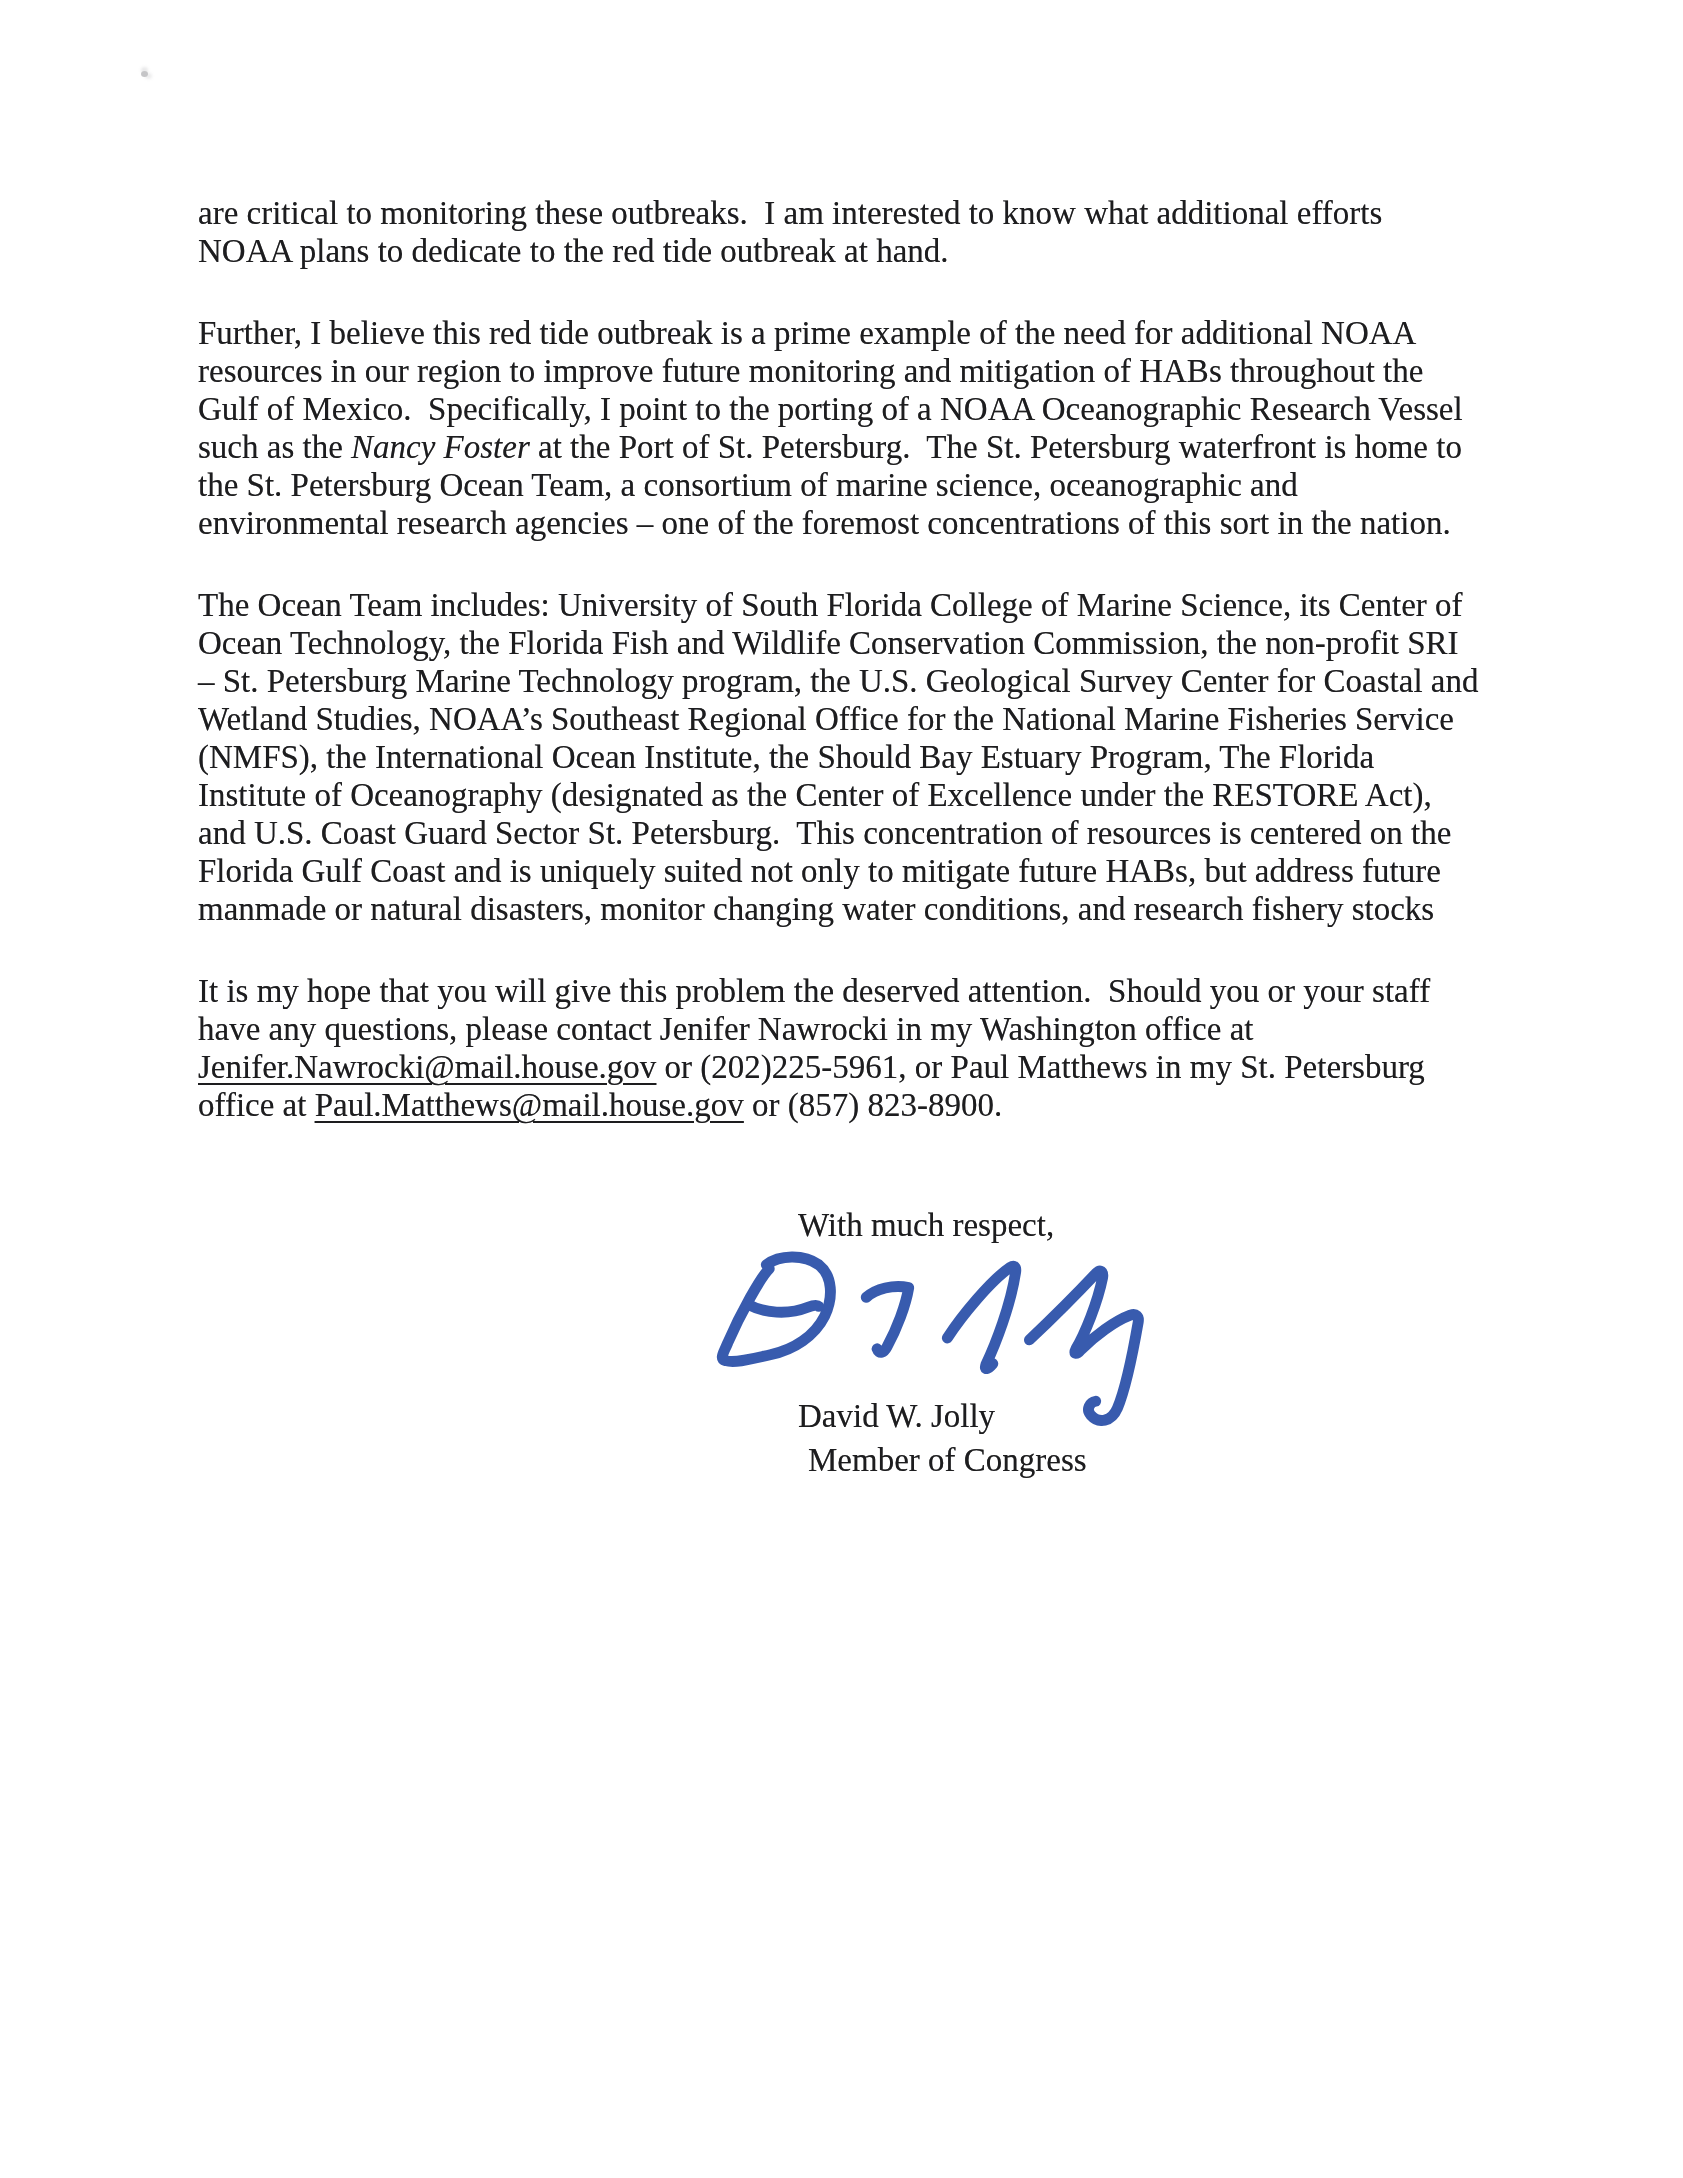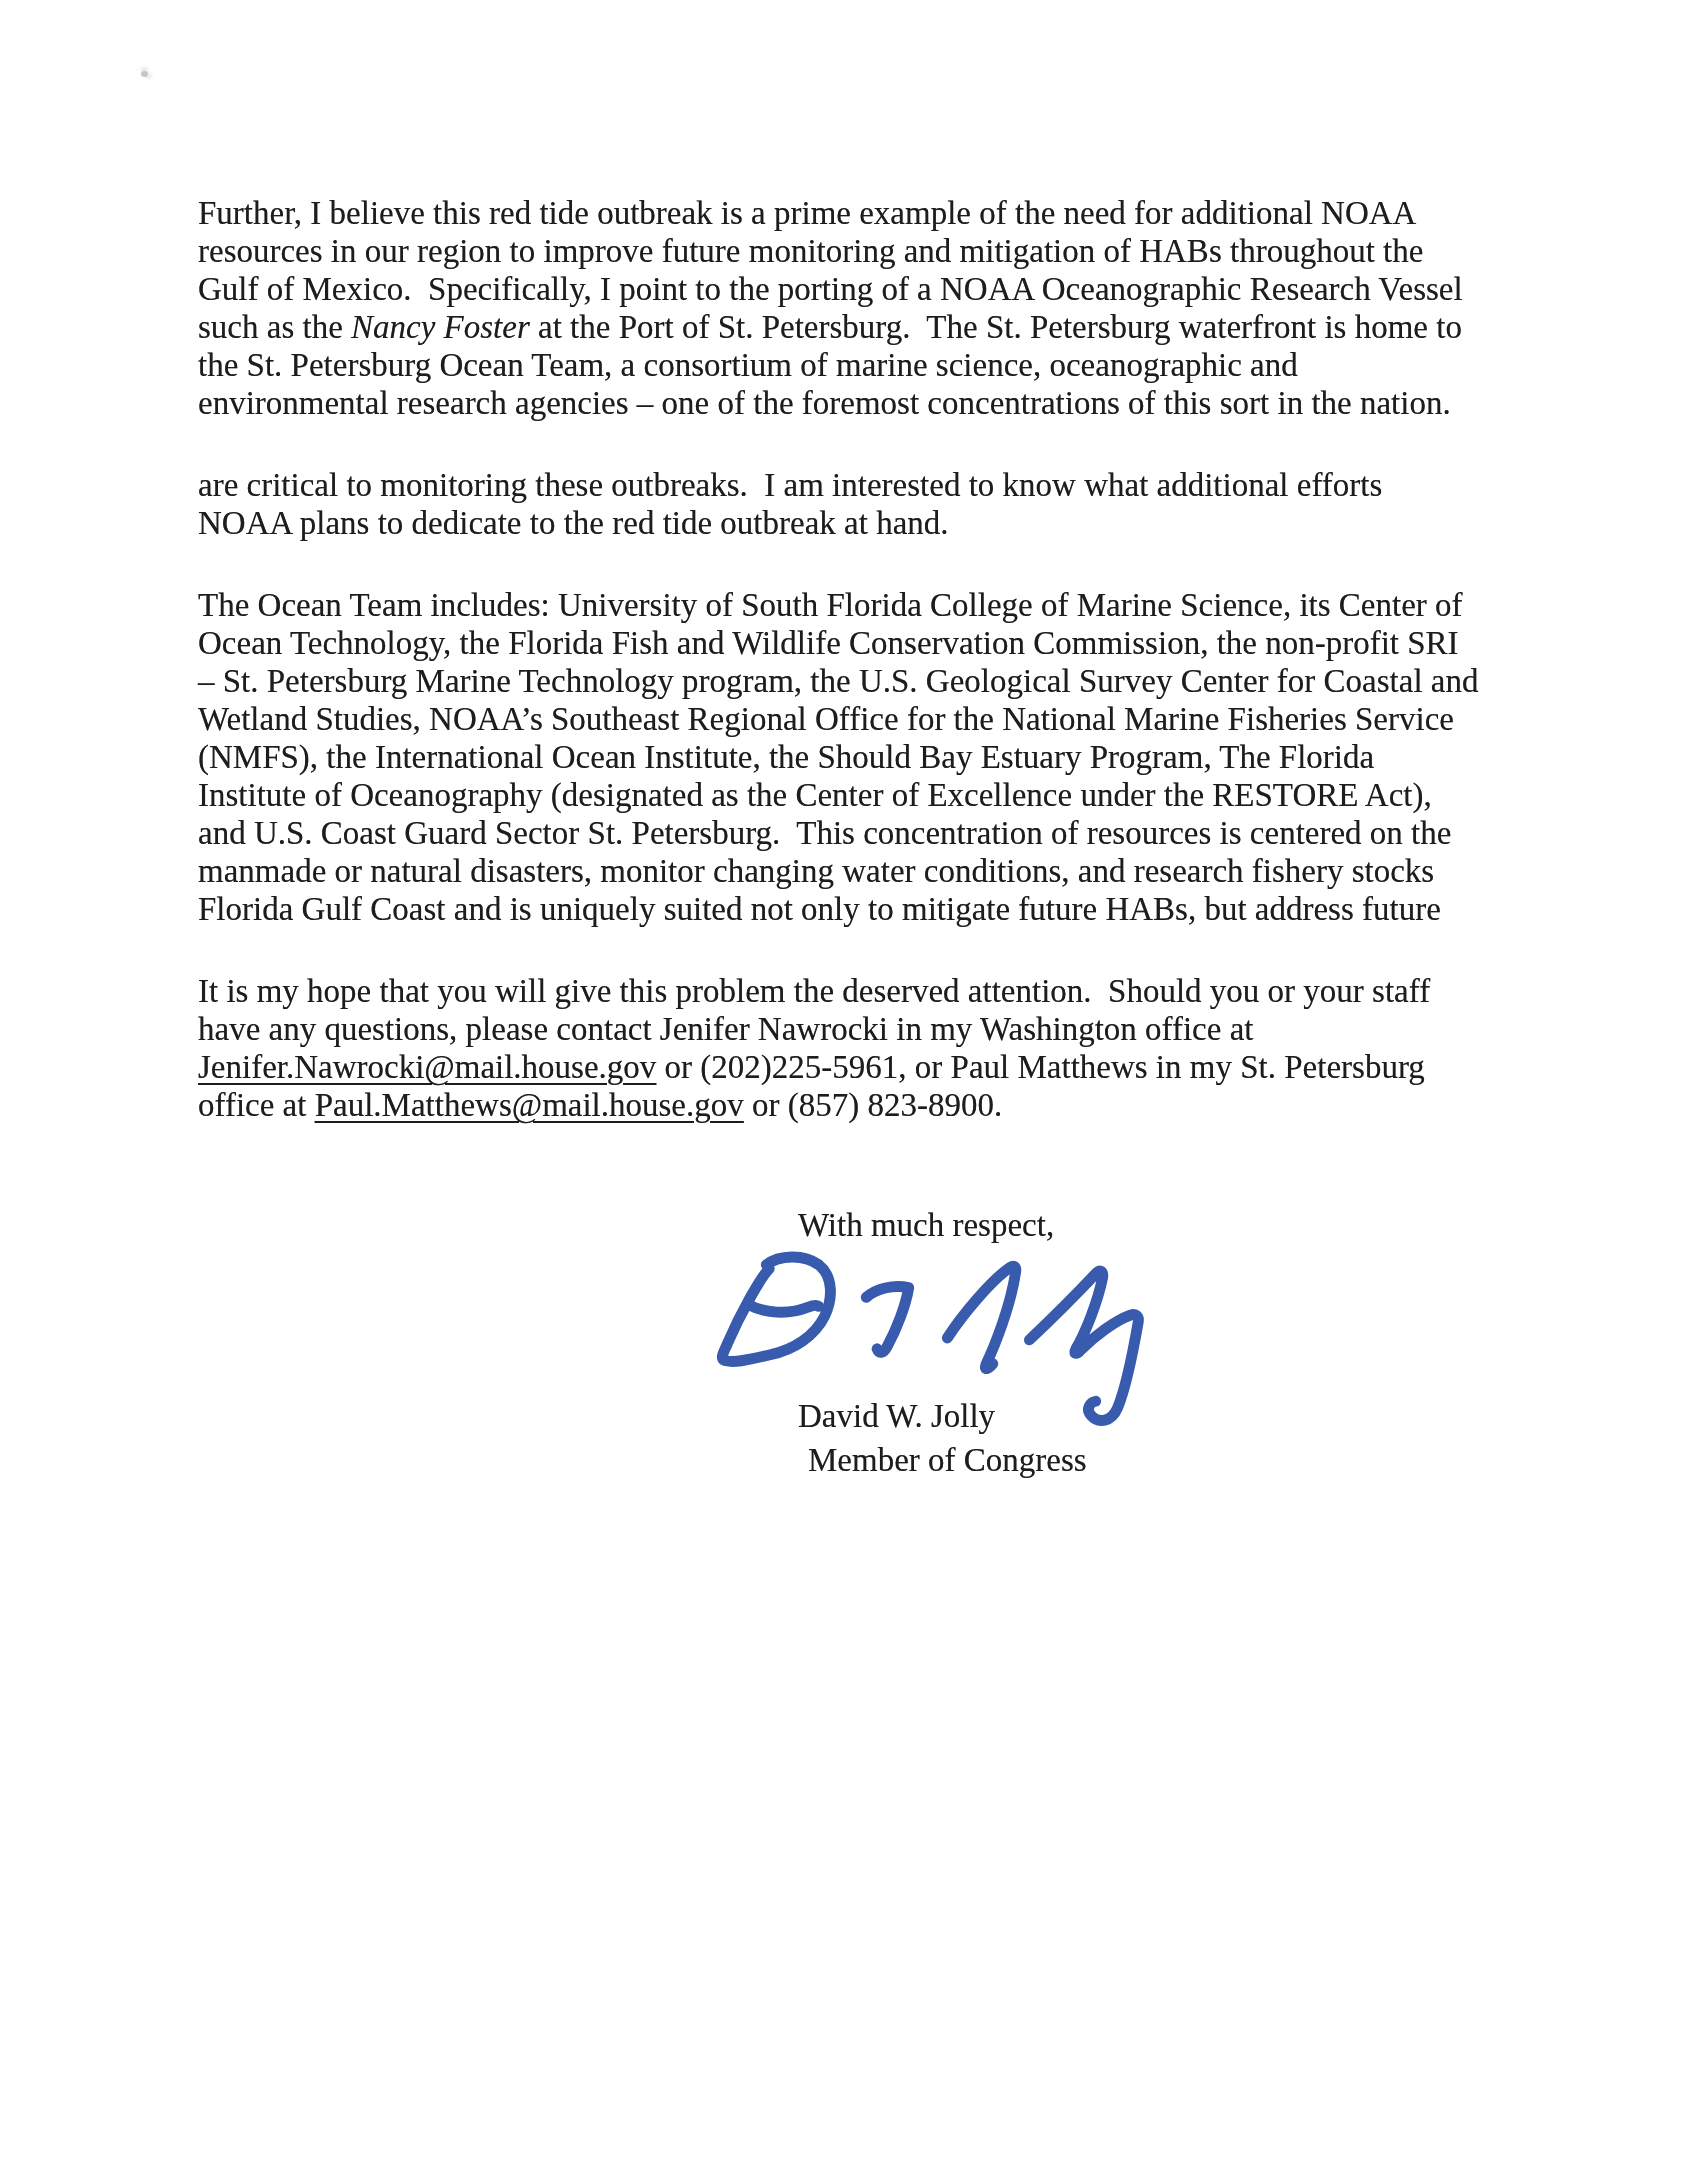--- a/index.html
+++ b/index.html
@@ -62,43 +62,43 @@
 </head>
 <body>
 
 <div class="page">
 
   <div class="scan-artifact" style="left:141px; top:71px;"></div>
 
   <main class="body-text">
 
     <p class="para">
+      <span class="line">are critical to monitoring these outbreaks.  I am interested to know what additional efforts</span>
+      <span class="line">NOAA plans to dedicate to the red tide outbreak at hand.</span>
+    </p>
+
+    <p class="para">
       <span class="line">Further, I believe this red tide outbreak is a prime example of the need for additional NOAA</span>
       <span class="line">resources in our region to improve future monitoring and mitigation of HABs throughout the</span>
       <span class="line">Gulf of Mexico.  Specifically, I point to the porting of a NOAA Oceanographic Research Vessel</span>
       <span class="line"><span>such as the </span><em class="italic-name">Nancy Foster</em><span> at the Port of St. Petersburg.  The St. Petersburg waterfront is home to</span></span>
       <span class="line">the St. Petersburg Ocean Team, a consortium of marine science, oceanographic and</span>
       <span class="line">environmental research agencies – one of the foremost concentrations of this sort in the nation.</span>
-    </p>
-
-    <p class="para">
-      <span class="line">are critical to monitoring these outbreaks.  I am interested to know what additional efforts</span>
-      <span class="line">NOAA plans to dedicate to the red tide outbreak at hand.</span>
     </p>
 
     <p class="para">
       <span class="line">The Ocean Team includes: University of South Florida College of Marine Science, its Center of</span>
       <span class="line">Ocean Technology, the Florida Fish and Wildlife Conservation Commission, the non-profit SRI</span>
       <span class="line">– St. Petersburg Marine Technology program, the U.S. Geological Survey Center for Coastal and</span>
       <span class="line">Wetland Studies, NOAA’s Southeast Regional Office for the National Marine Fisheries Service</span>
       <span class="line">(NMFS), the International Ocean Institute, the Should Bay Estuary Program, The Florida</span>
       <span class="line">Institute of Oceanography (designated as the Center of Excellence under the RESTORE Act),</span>
       <span class="line">and U.S. Coast Guard Sector St. Petersburg.  This concentration of resources is centered on the</span>
+      <span class="line">Florida Gulf Coast and is uniquely suited not only to mitigate future HABs, but address future</span>
       <span class="line">manmade or natural disasters, monitor changing water conditions, and research fishery stocks</span>
-      <span class="line">Florida Gulf Coast and is uniquely suited not only to mitigate future HABs, but address future</span>
     </p>
 
     <p class="para">
       <span class="line">It is my hope that you will give this problem the deserved attention.  Should you or your staff</span>
       <span class="line">have any questions, please contact Jenifer Nawrocki in my Washington office at</span>
       <span class="line"><span class="uline">Jenifer.Nawrocki@mail.house.gov</span><span> or (202)225-5961, or Paul Matthews in my St. Petersburg</span></span>
       <span class="line"><span>office at </span><span class="uline">Paul.Matthews@mail.house.gov</span><span> or (857) 823-8900.</span></span>
     </p>
 
   </main>

